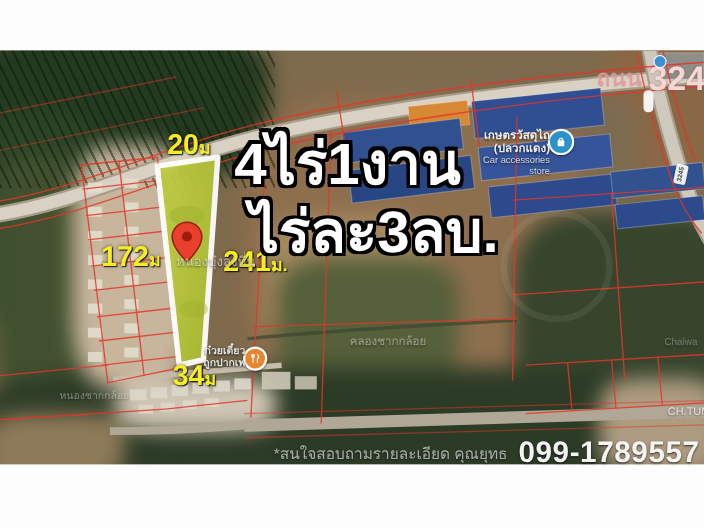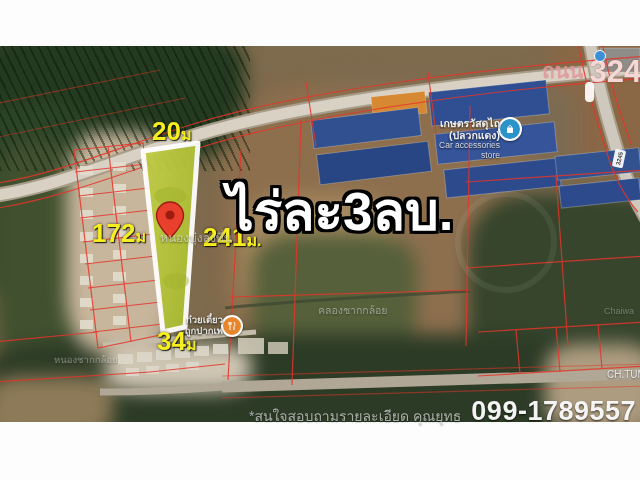--- a/index.html
+++ b/index.html
@@ -51,21 +51,21 @@
           background:#3b8fd4;border:1px solid #fff;}
   .poi{position:absolute;border-radius:50%;border:2px solid #fff;box-shadow:0 1px 2px rgba(0,0,0,.5);
        display:flex;align-items:center;justify-content:center;}
   .poi.store{left:498px;top:117px;width:20px;height:20px;background:#2a93c9;}
   .poi.rest{left:221px;top:315px;width:18px;height:18px;background:#e8862d;}
   .poilabel{position:absolute;color:rgba(255,255,255,.92);text-shadow:0 1px 2px rgba(0,0,0,.85);
             text-align:right;line-height:1.15;}
   .poilabel.store{left:428px;top:117px;width:72px;font-size:10.5px;font-weight:bold;}
   .poilabel.store .cat{font-weight:normal;font-size:8.5px;color:rgba(255,255,255,.8);}
   .poilabel.rest{left:168px;top:315px;width:55px;font-size:9.5px;font-weight:bold;color:rgba(255,255,255,.85);}
-  .contact{position:absolute;right:4px;top:396px;display:flex;align-items:flex-end;gap:10px;white-space:nowrap;}
+  .contact{position:absolute;right:4px;top:396px;display:flex;align-items:center;gap:10px;white-space:nowrap;}
   .contact .note{color:rgba(255,255,255,.62);font-size:14px;text-shadow:0 1px 2px rgba(0,0,0,.6);}
   .contact .phone{color:rgba(255,255,255,.95);font-size:27px;font-weight:600;letter-spacing:.5px;
                   text-shadow:0 1px 2px rgba(0,0,0,.7);}
   .wmark{position:absolute;left:455px;top:145px;width:90px;height:90px;border:6px solid rgba(255,255,255,.07);
          border-radius:50%;}
 </style>
 </head>
 <body>
 
 <div class="canvas">
@@ -215,20 +215,21 @@
   <div class="dim" style="left:92px;top:220px;">
     <span>172</span><span class="unit">ม</span>
   </div>
   <div class="dim" style="left:203px;top:224px;">
     <span>241</span><span class="unit">ม.</span>
   </div>
   <div class="dim" style="left:157px;top:328px;">
     <span>34</span><span class="unit">ม</span>
   </div>
 
+  <div class="big" style="left:213px;top:120px;">4ไร่1งาน</div>
   <div class="big" style="left:227px;top:182px;">ไร่ละ3ลบ.</div>
 
   <div class="roadsign">
     <span class="pre">ถนน</span>
     <span class="num">3245</span>
   </div>
   <div class="shield">
     <span>3245</span>
   </div>
   <div class="pill"></div>

